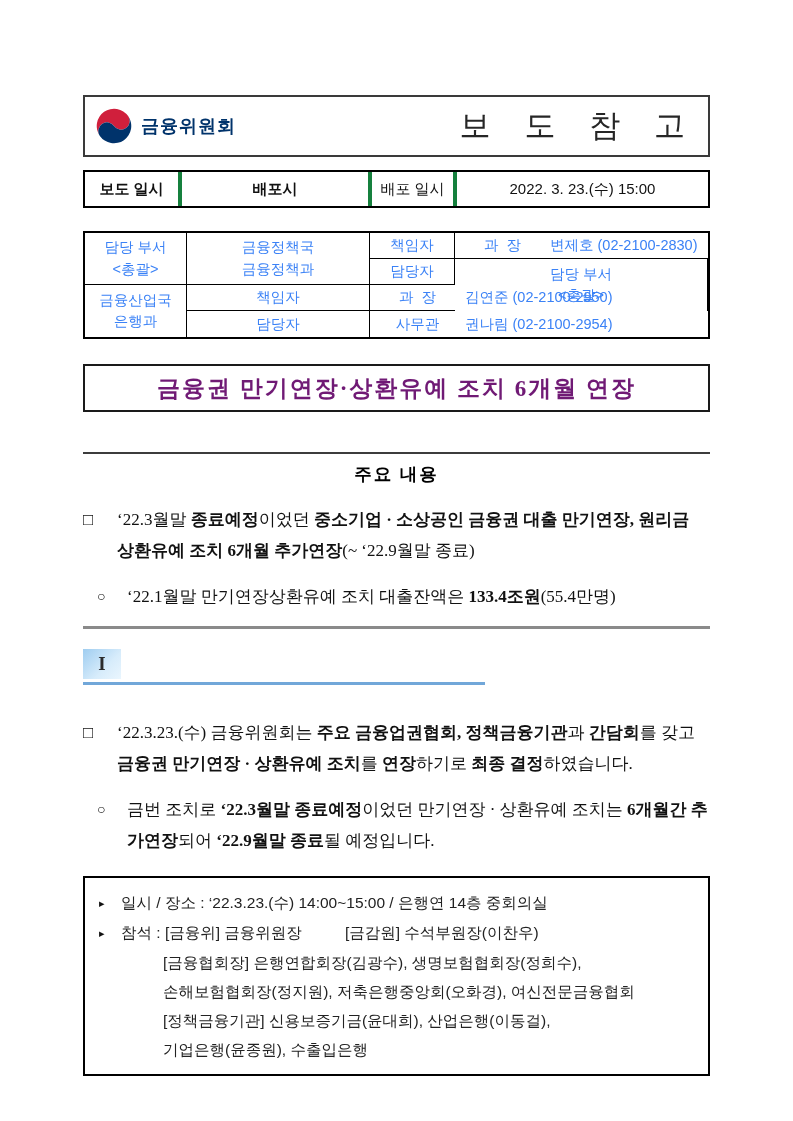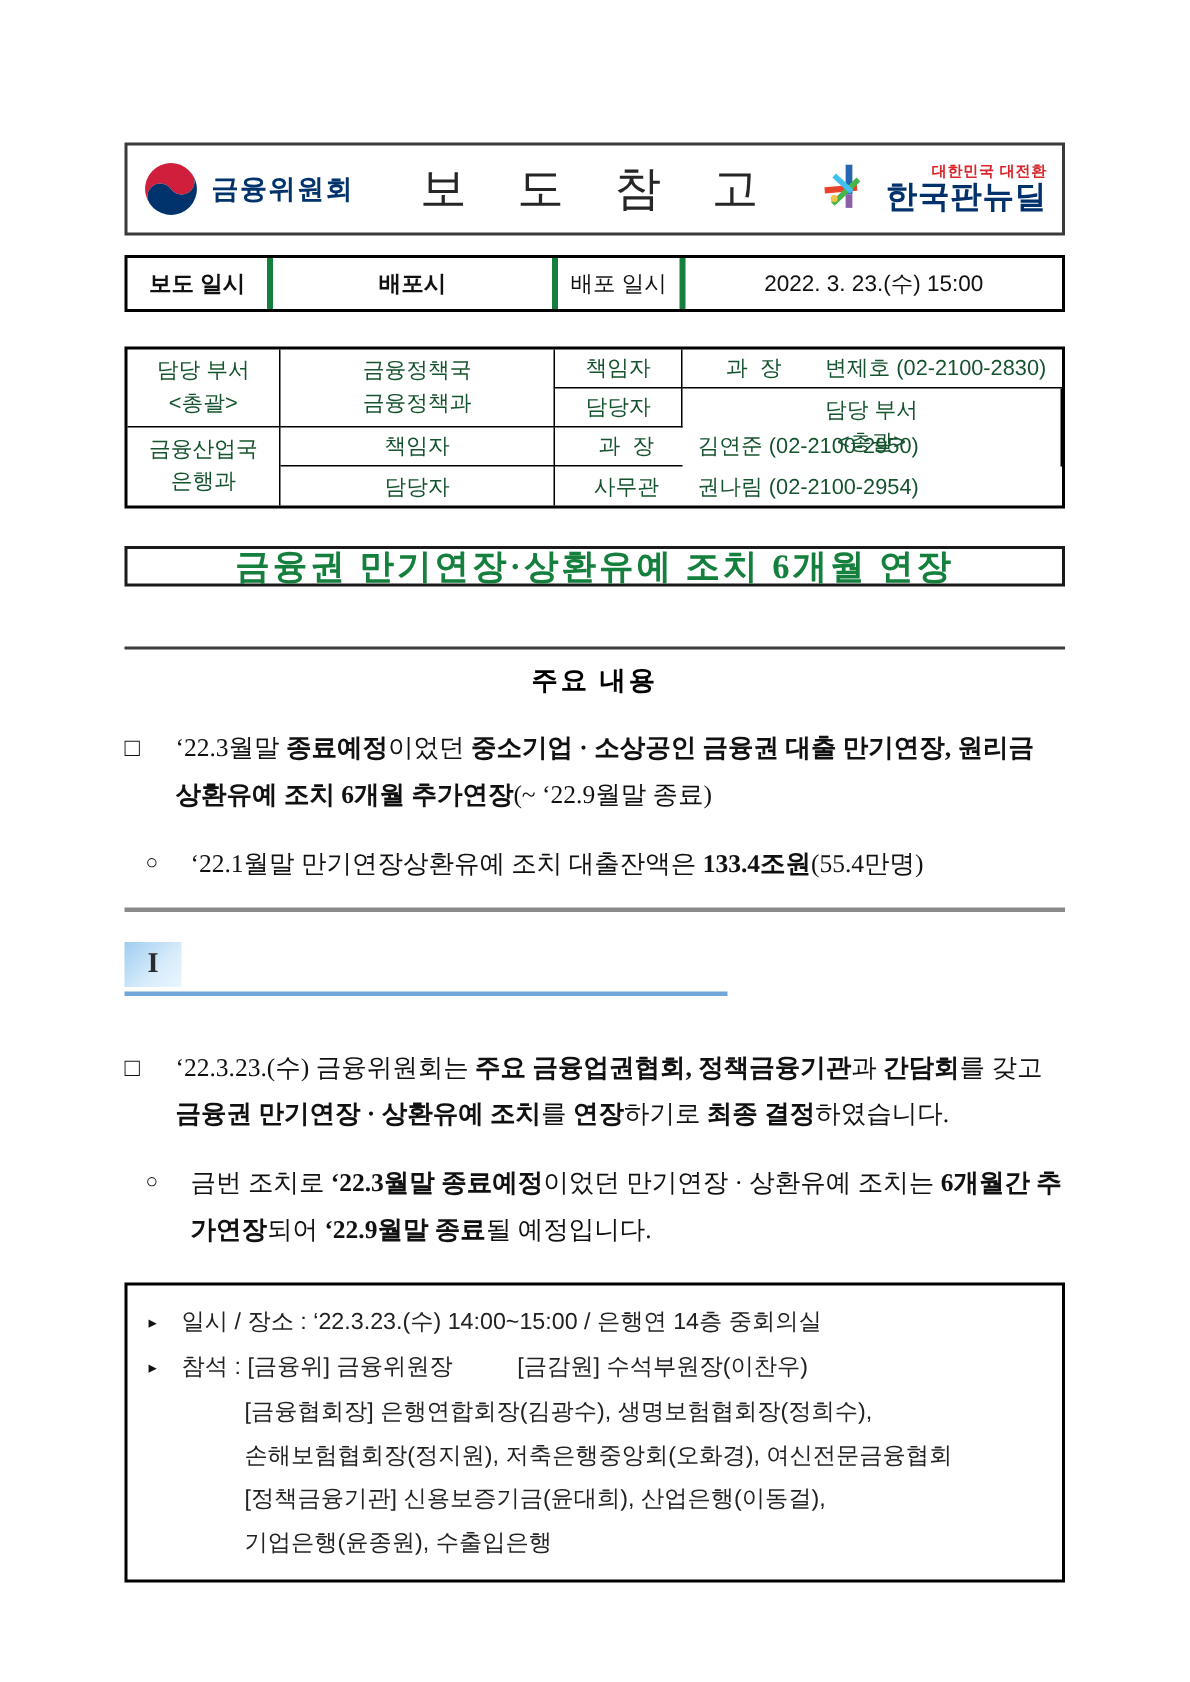--- a/index.html
+++ b/index.html
@@ -39,35 +39,35 @@
     display:grid; grid-template-columns:97px 190px 85px 1fr;
     border:2px solid #000; height:38px; margin-bottom:23px;
     font-family:"Liberation Sans","DejaVu Sans",sans-serif; font-size:15px; color:#111;
   }
   .t1 > div { display:flex; align-items:center; justify-content:center; border-right:4px solid #15803d; }
   .t1 > div.lastcol { border-right:none; }
   .t1 .bold { font-weight:bold; }
   .t2 {
     display:grid; grid-template-columns:102px 183px 85px 1fr;
     grid-auto-rows:26px; border:2px solid #000; margin-bottom:25px;
-    font-family:"Liberation Sans","DejaVu Sans",sans-serif; font-size:14.5px; color:#14532d;
+    font-family:"Liberation Sans","DejaVu Sans",sans-serif; font-size:14.5px; color:#3b82f6;
   }
   .t2 > div { display:flex; align-items:center; justify-content:center;
               border-right:1px solid #000; border-bottom:1px solid #000; }
   .t2 > div.lastcol { border-right:none; }
   .t2 > div.lastrow { border-bottom:none; }
   .t2 .span2 { grid-row:span 2; flex-direction:column; line-height:1.45; }
   .t2 .contact { justify-content:flex-start; }
   .t2 .rank { width:95px; text-align:center; white-space:pre; flex:none; }
   .t2 .cname { flex:none; white-space:nowrap; }
   
   .title-box {
-    border:2px solid #1a1a1a; height:27px; margin-bottom:30px;
+    border:2px solid #1a1a1a; height:48px; margin-bottom:30px;
     display:flex; align-items:center; justify-content:center;
-    font-size:23px; font-weight:bold; letter-spacing:2px; color:#15803d;
+    font-size:23px; font-weight:bold; letter-spacing:2px; color:#701a75;
   }
   
   .summary { border-top:2px solid #3c3c3c; border-bottom:3px solid #8a8a8a; padding:8px 0 14px 0; margin-bottom:20px;margin-top:40px; }
   .sum-head { text-align:center; font-size:17.5px; font-weight:bold; letter-spacing:2px; margin-bottom:18px; color:#000; }
   .para { display:flex; font-size:17px; line-height:31px; color:#111; }
   .para .marker { flex:none; width:34px; }
   .para .marker.o { width:30px; font-size:14px; }
   .para .ptext { flex:1; }
   .sub { margin-left:14px; margin-top:15px; }
   .b { font-weight:bold; }
@@ -105,34 +105,20 @@
     <div class="fsc-logo">
       <svg width="38" height="38" viewBox="0 0 44 44">
         <g transform="rotate(-35 22 22)">
           <path d="M2 22 A20 20 0 0 1 42 22 A10 10 0 0 1 22 22 A10 10 0 0 0 2 22 Z" fill="#d01f3c"></path>
           <path d="M2 22 A20 20 0 0 0 42 22 A10 10 0 0 1 22 22 A10 10 0 0 0 2 22 Z" fill="#00336b"></path>
         </g>
       </svg>
       <span class="fsc-name">금융위원회</span>
     </div>
     <div class="doc-type">보 도 참 고</div>
-    <div class="newdeal-logo">
-      <svg width="36" height="36" viewBox="0 0 40 40">
-        <line x1="20" y1="2" x2="20" y2="24" stroke="#2766b1" stroke-width="5"></line>
-        <line x1="2" y1="21" x2="26" y2="19" stroke="#e8432d" stroke-width="4.5"></line>
-        <line x1="8" y1="31" x2="27" y2="13" stroke="#45b649" stroke-width="4"></line>
-        <line x1="9" y1="10" x2="22" y2="22" stroke="#3fc1f0" stroke-width="4"></line>
-        <line x1="20" y1="24" x2="20" y2="34" stroke="#8c5fa8" stroke-width="5"></line>
-        <circle cx="9" cy="27" r="2.6" fill="#f6c344"></circle>
-      </svg>
-      <div class="nd-text">
-        <span class="nd-top">대한민국 대전환</span>
-        <span class="nd-main">한국판뉴딜</span>
-      </div>
-    </div>
   </div>
 
   <div class="t1">
     <div class="bold">보도 일시</div>
     <div class="bold">배포시</div>
     <div>배포 일시</div>
     <div class="lastcol">2022. 3. 23.(수) 15:00</div>
   </div>
 
   <div class="t2">

